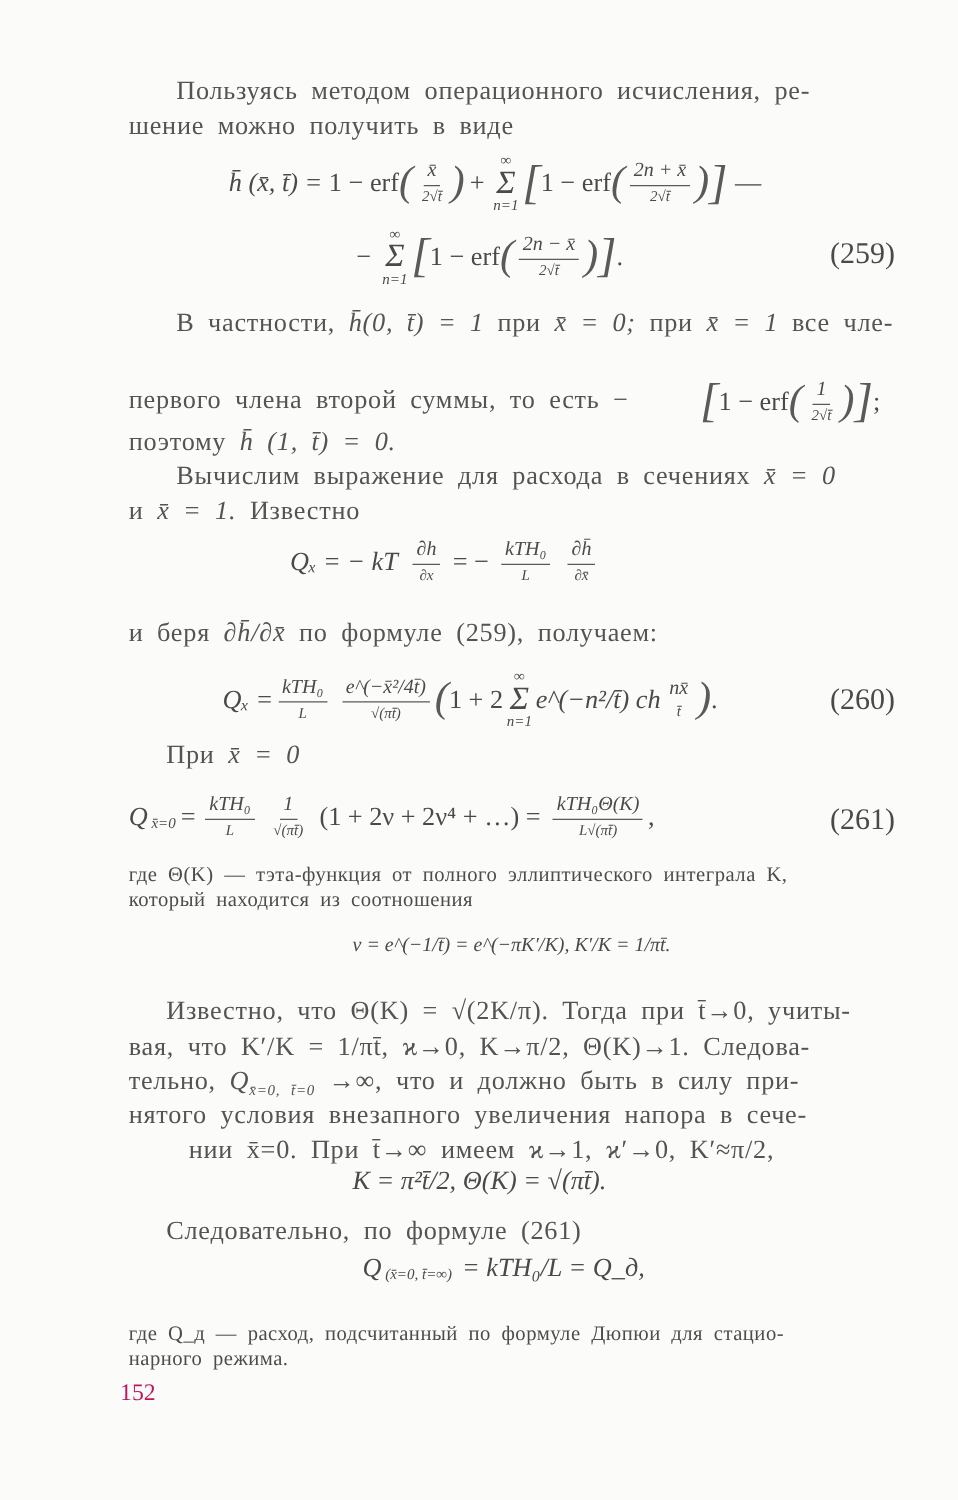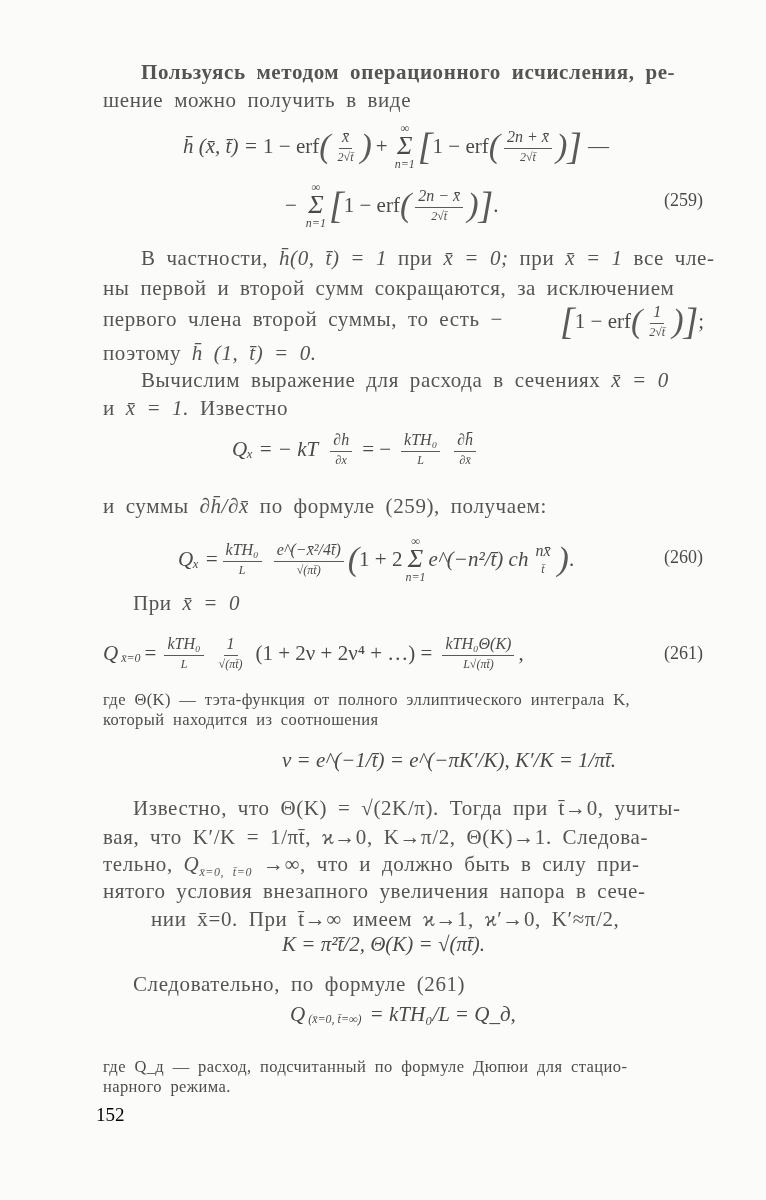--- a/index.html
+++ b/index.html
@@ -16,45 +16,45 @@
     font-size: 21px; letter-spacing: 0.6px; word-spacing: 5px;
     color: #545452;
   }
   .small { font-size: 16.5px; letter-spacing: 0.4px; word-spacing: 4px; color: #4c4c4a; }
   .m { font-style: italic; }
   .eq {
     position: absolute; white-space: nowrap;
     font-size: 21px; color: #4a4a48;
     display: flex; align-items: center;
   }
-  .eqnum { position: absolute; font-size: 18px; color: #4a4a48; }
+  .eqnum { position: absolute; font-size: 24px; color: #4a4a48; }
   .frac {
     display: inline-flex; flex-direction: column; align-items: center;
     vertical-align: middle; margin: 0 4px;
   }
   .frac .num { font-size: 16px; padding: 0 3px 2px; border-bottom: 1px solid #5a5a58; line-height: 1.1; }
   .frac .den { font-size: 12px; padding: 2px 3px 0; line-height: 1.1; }
   .sum {
     display: inline-flex; flex-direction: column; align-items: center;
     vertical-align: middle; margin: 0 3px; line-height: 1;
   }
   .sum .top { font-size: 12px; }
   .sum .sig { font-size: 26px; line-height: 0.9; }
   .sum .bot { font-size: 12px; font-style: italic; }
   .big { font-size: 38px; line-height: 1; font-weight: 300; color: #5a5a58; }
   .paren { font-size: 34px; line-height: 1; font-weight: 300; color: #5a5a58; }
   sub, sup { font-size: 12px; }
-  .pagenum { position: absolute; font-size: 19px; color: #000000; }
+  .pagenum { position: absolute; font-size: 19px; color: #be185d; }
 </style>
 </head>
 <body>
 
 <div class="page">
 
-  <div class="line" style="left:141px; top:60px;font-weight:bold;">Пользуясь методом операционного исчисления, ре-</div>
+  <div class="line" style="left:141px; top:60px;">Пользуясь методом операционного исчисления, ре-</div>
   <div class="line" style="left:103px; top:88px;">шение можно получить в виде</div>
 
   <div class="eq m" style="left:183px; top:113px; height:66px;">
     <span>h̄ (x̄, t̄) =</span>&nbsp;
     <span style="font-style:normal">1 − erf</span>
     <span class="paren">(</span>
     <span class="frac">
       <span class="num">x̄</span>
       <span class="den">2√t̄</span>
     </span>
@@ -99,21 +99,20 @@
 
   <div class="line" style="left:141px; top:246px;">
     <span>В частности,</span>
     <span class="m">h̄(0, t̄) = 1</span>
     <span>при</span>
     <span class="m">x̄ = 0;</span>
     <span>при</span>
     <span class="m">x̄ = 1</span>
     <span>все чле-</span>
   </div>
-  <div class="line" style="left:103px; top:276px;">ны первой и второй сумм сокращаются, за исключением</div>
   <div class="line" style="left:103px; top:307px;">первого члена второй суммы, то есть −</div>
   <div class="eq m" style="left:560px; top:292px; height:58px;">
     <span class="big">[</span>
     <span style="font-style:normal">1 − erf</span>
     <span class="paren">(</span>
     <span class="frac">
       <span class="num">1</span>
       <span class="den">2√t̄</span>
     </span>
     <span class="paren">)</span>
@@ -146,21 +145,21 @@
       <span class="num">kTH₀</span>
       <span class="den">L</span>
     </span>
     <span class="frac" style="margin-left:10px">
       <span class="num">∂h̄</span>
       <span class="den">∂x̄</span>
     </span>
   </div>
 
   <div class="line" style="left:103px; top:494px;">
-    <span>и суммы</span>
+    <span>и беря</span>
     <span class="m">∂h̄/∂x̄</span>
     <span>по формуле (259), получаем:</span>
   </div>
 
   <div class="eq m" style="left:178px; top:525px; height:68px;">
     <span>Qₓ =</span>
     <span class="frac">
       <span class="num">kTH₀</span>
       <span class="den">L</span>
     </span>
@@ -207,21 +206,21 @@
       <span class="num">kTH₀Θ(K)</span>
       <span class="den">L√(πt̄)</span>
     </span>
     <span style="font-style:normal">,</span>
   </div>
   <div class="eqnum" style="left:664px; top:643px;">(261)</div>
 
   <div class="line small" style="left:103px; top:710px;">который находится из соотношения</div>
   <div class="line small" style="left:103px; top:690px;">где Θ(K) — тэта-функция от полного эллиптического интеграла K,</div>
 
-  <div class="eq m" style="left:282px; top:748px; font-size:21px;">ν = e^(−1/t̄) = e^(−πK′/K),  K′/K = 1/πt̄.</div>
+  <div class="eq m" style="left:282px; top:748px; font-size:16px;">ν = e^(−1/t̄) = e^(−πK′/K),  K′/K = 1/πt̄.</div>
 
   <div class="line" style="left:133px; top:796px;">Известно, что Θ(K) = √(2K/π). Тогда при t̄→0, учиты-</div>
   <div class="line" style="left:103px; top:825px;">вая, что K′/K = 1/πt̄, ϰ→0, K→π/2, Θ(K)→1. Следова-</div>
   <div class="line" style="left:103px; top:852px;">
     <span>тельно,</span>
     <span class="m">Q</span><sub class="m">x̄=0, t̄=0</sub>
     <span>→∞, что и должно быть в силу при-</span>
   </div>
   <div class="line" style="left:103px; top:879px;">нятого условия внезапного увеличения напора в сече-</div>
   <div class="line" style="left:103px; top:907px;margin-left:48px;">нии x̄=0. При t̄→∞ имеем ϰ→1, ϰ′→0, K′≈π/2,</div>

